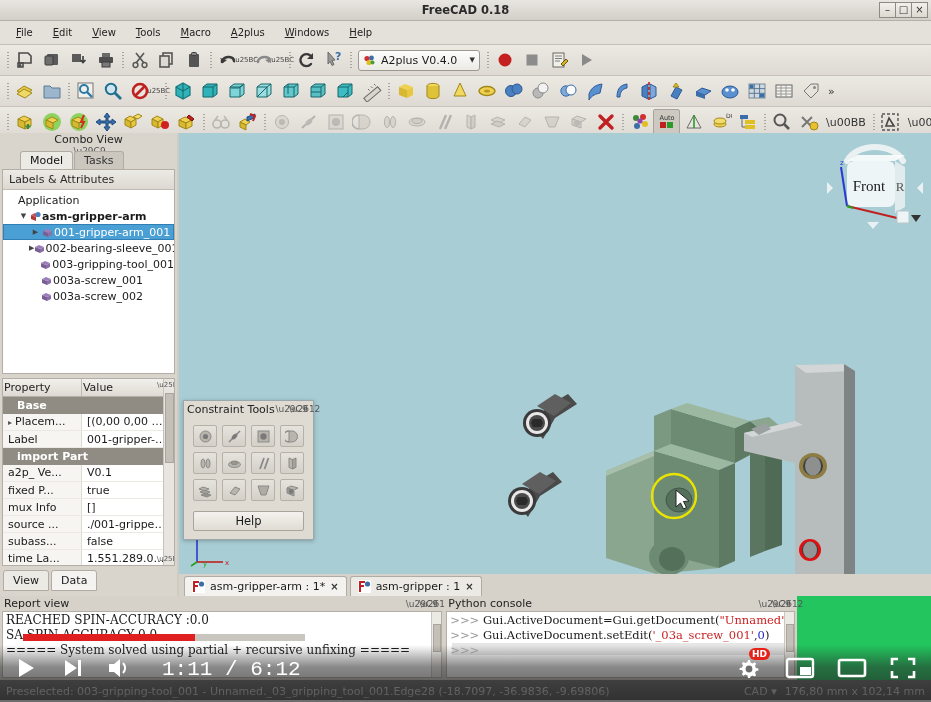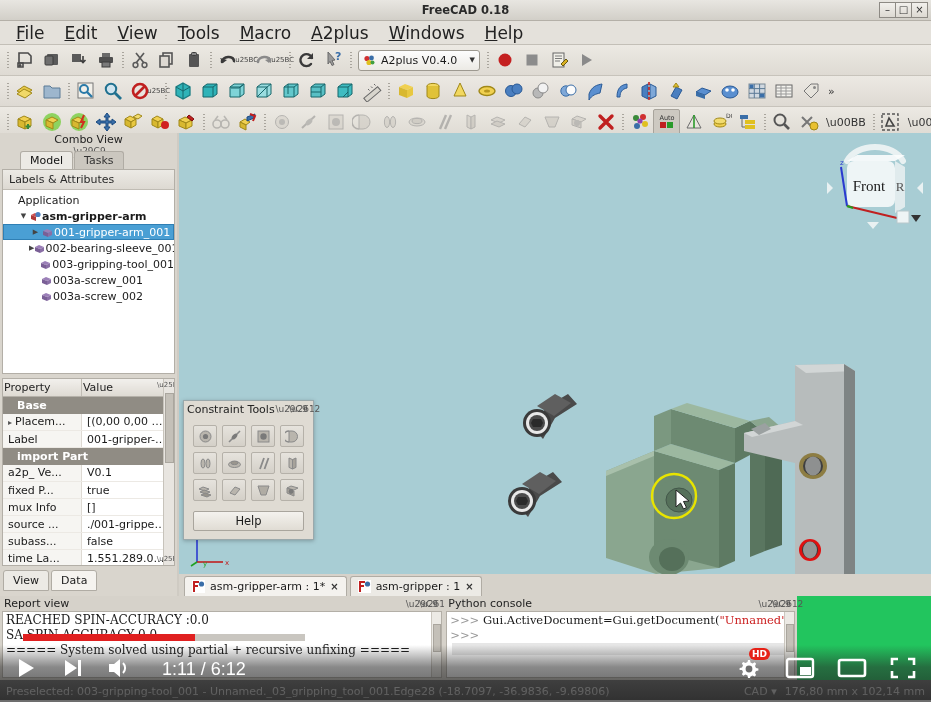--- a/index.html
+++ b/index.html
@@ -26,21 +26,21 @@
     background:linear-gradient(#f2f0ec,#ddd9d2);
     display:flex; align-items:center; justify-content:center;
     font-size:10px; line-height:1; color:#333; margin-left:-1px;
   }
 
   
   .menubar {
     height:24px; background:#e4e1db; border-bottom:1px solid #c3bfb7;
     display:flex; align-items:center; padding-left:8px; gap:4px;
   }
-  .menuitem { padding:21px 8px; font-size:17px; color:#222; }
+  .menuitem { padding:21px 8px; font-size:10px; color:#222; }
   .menuitem u { text-decoration:underline; }
 
   
   .toolbar {
     height:31px; background:linear-gradient(#ece9e3,#dedad3);
     border-bottom:1px solid #c7c3bb;
     display:flex; align-items:center; padding-left:4px;
     overflow:hidden; white-space:nowrap;
   }
   .tb2 { height:31px; }
@@ -219,21 +219,21 @@
   .statusbar .sp { flex:1; }
   .statusbar .right { display:flex; align-items:center; gap:8px; }
 
   
   .videobar {
     position:absolute; left:0; top:645px; width:931px; height:55px;
     background:linear-gradient(rgba(40,40,40,0),rgba(40,40,40,.55) 40%,rgba(30,30,30,.75));
     display:flex; align-items:center; padding:0 14px; pointer-events:none;
   }
   .vctl { display:flex; align-items:center; gap:20px; margin-top:-6px; }
-  .vtime { color:#fff; font-size:18px; font-family:Liberation Sans, sans-serif; margin-left:6px; }
+  .vtime { color:#fff; font-size:21px; font-family:Liberation Mono, monospace; margin-left:6px; }
   .vright { margin-left:auto; display:flex; align-items:center; gap:22px; margin-top:-6px; }
   .hdbadge {
     background:#e62117; color:#fff; font-size:9px; font-weight:bold;
     padding:1px 3px; border-radius:6px; position:absolute; left:14px; top:-7px;
   }
 </style>
 </head>
 <body>
 
 <div id="app">
@@ -1149,20 +1149,21 @@
         <span style="flex:1"></span>
         <span class="dockbtn">\u29C9</span>
         <span class="dockbtn">\u2612</span>
       </div>
       <div class="console pyconsole" id="pybox">
         <div class="pyhl"></div>
         <div class="cscroll">
             <div class="t"></div>
           </div>
       <div class="ln"><span class="prompt">&gt;&gt;&gt;</span> <span>Gui.ActiveDocument=Gui.getDocument(</span><span class="pystr">"Unnamed"</span><span>)</span></div>
+          <div class="ln"><span class="prompt">&gt;&gt;&gt;</span> <span>Gui.ActiveDocument.setEdit(</span><span class="pystr">'_03a_screw_001'</span><span>,</span><span class="pynum">0</span><span>)</span></div>
           <div class="ln"><span class="prompt">&gt;&gt;&gt;</span> <span></span></div>
         </div>
     </div>
   </div>
 
   <div class="statusbar">
     <span>Preselected: 003-gripping-tool_001 - Unnamed._03_gripping_tool_001.Edge28 (-18.7097, -36.9836, -9.69806)</span>
     <span class="sp"></span>
     <span class="right">
       <span>

